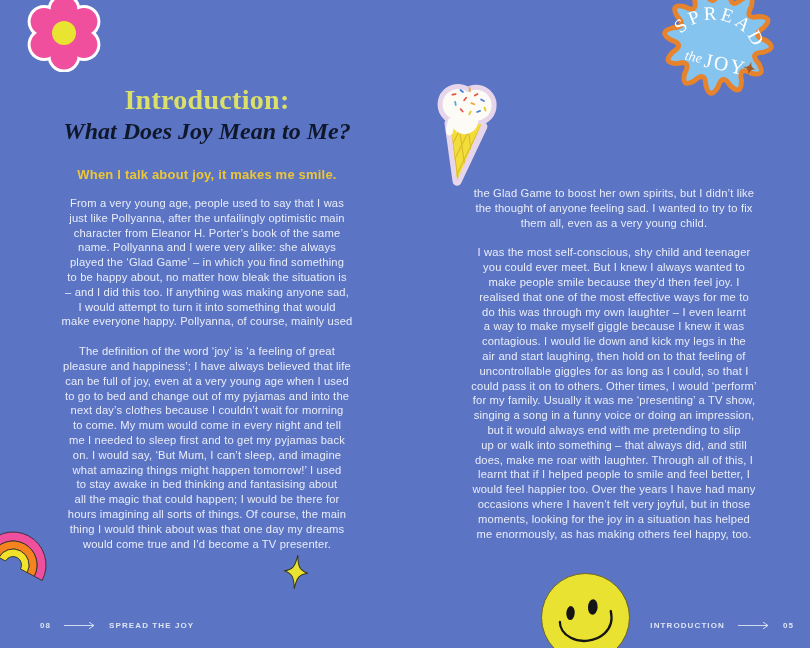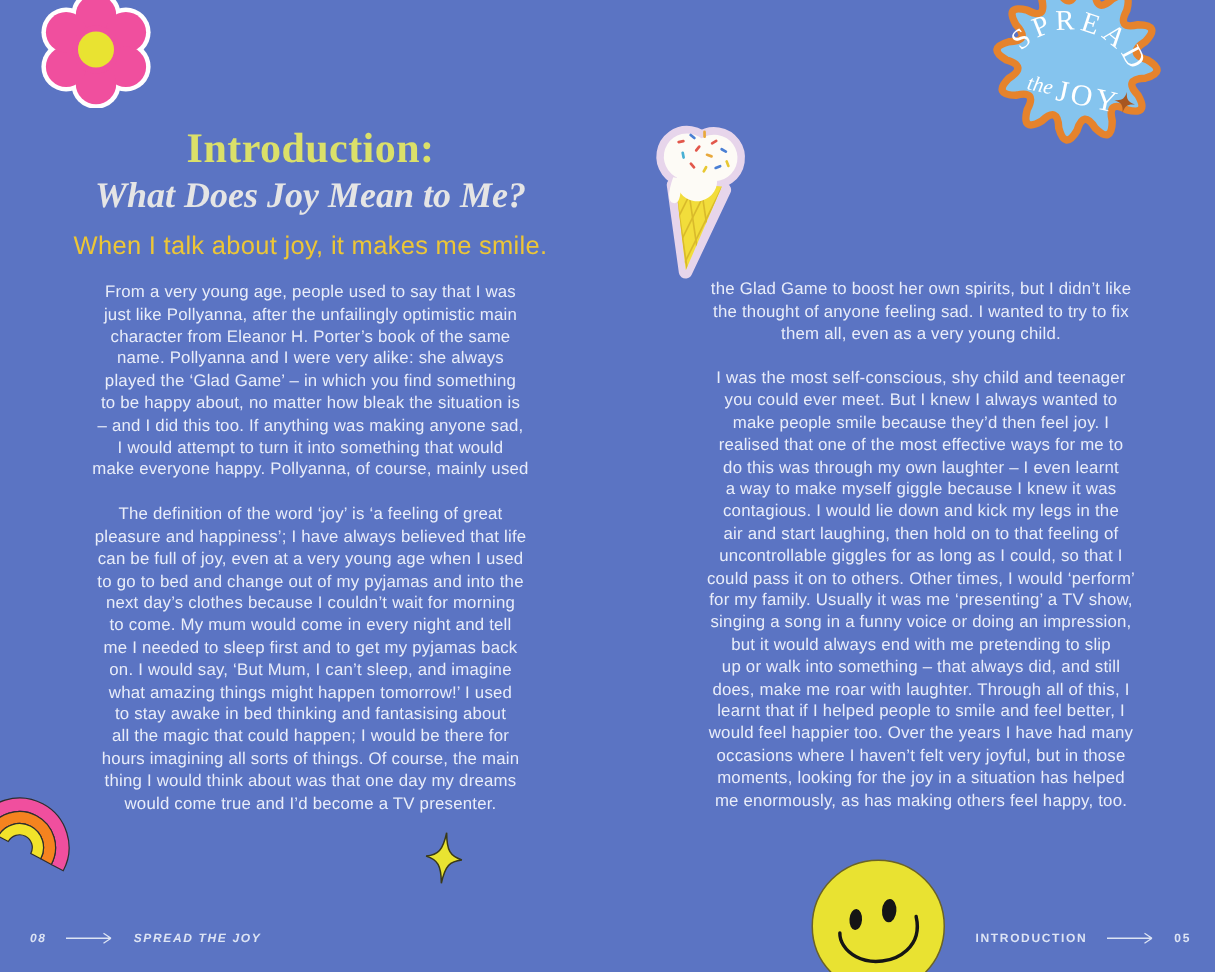--- a/index.html
+++ b/index.html
@@ -10,32 +10,32 @@
   }
   .col{position:absolute;text-align:center;}
   .col-left{left:33px;top:84px;width:348px;}
   .col-right{left:440px;top:182px;width:348px;}
   .title{
     font-family:"Liberation Serif",serif;font-weight:700;
     font-size:28px;line-height:32px;color:#dbe069;letter-spacing:.3px;
   }
   .subtitle{
     font-family:"Liberation Serif",serif;font-style:italic;font-weight:700;
-    font-size:24px;line-height:26px;color:#e5e5e5;margin-top:2px;
-  }
-  .kicker{margin-top:10px;font-size:17px;font-weight:400;color:#edc636;letter-spacing:.2px;}
+    font-size:24px;line-height:26px;color:#0f172a;margin-top:2px;
+  }
+  .kicker{margin-top:23px;font-size:13px;font-weight:700;color:#edc636;letter-spacing:.2px;}
   .para{
     margin:14px 0 0;font-size:11.2px;line-height:14.8px;font-weight:500;
     color:#e9edf9;letter-spacing:.15px;white-space:pre-line;
   }
   .col-right .para:first-child{margin-top:4px;}
   .para + .para{margin-top:15px;}
   .footer{position:absolute;left:0;right:0;top:621px;height:14px;color:#dde4f4;font-size:8px;letter-spacing:1.1px;font-weight:700;}
   .fgrp{position:absolute;display:flex;align-items:center;gap:12px;top:0;}
-  .fgrp-left{left:20px;font-style:italic;}
+  .fgrp-left{left:40px;}
   .fgrp-right{right:16px;}
   .sticker{position:absolute;}
   .st-flower{left:24px;top:-8px;}
   .st-badge{left:656px;top:-22px;}
   .st-icecream{left:424px;top:72px;transform:rotate(9deg);}
   .st-rainbow{left:-14px;top:532px;transform:rotate(28deg);}
   .st-sparkle{left:278px;top:552px;}
   .st-smiley{left:539px;top:571px;}
   svg{display:block;}
   .badge-word{font-family:"Liberation Serif",serif;fill:#ffffff;}

